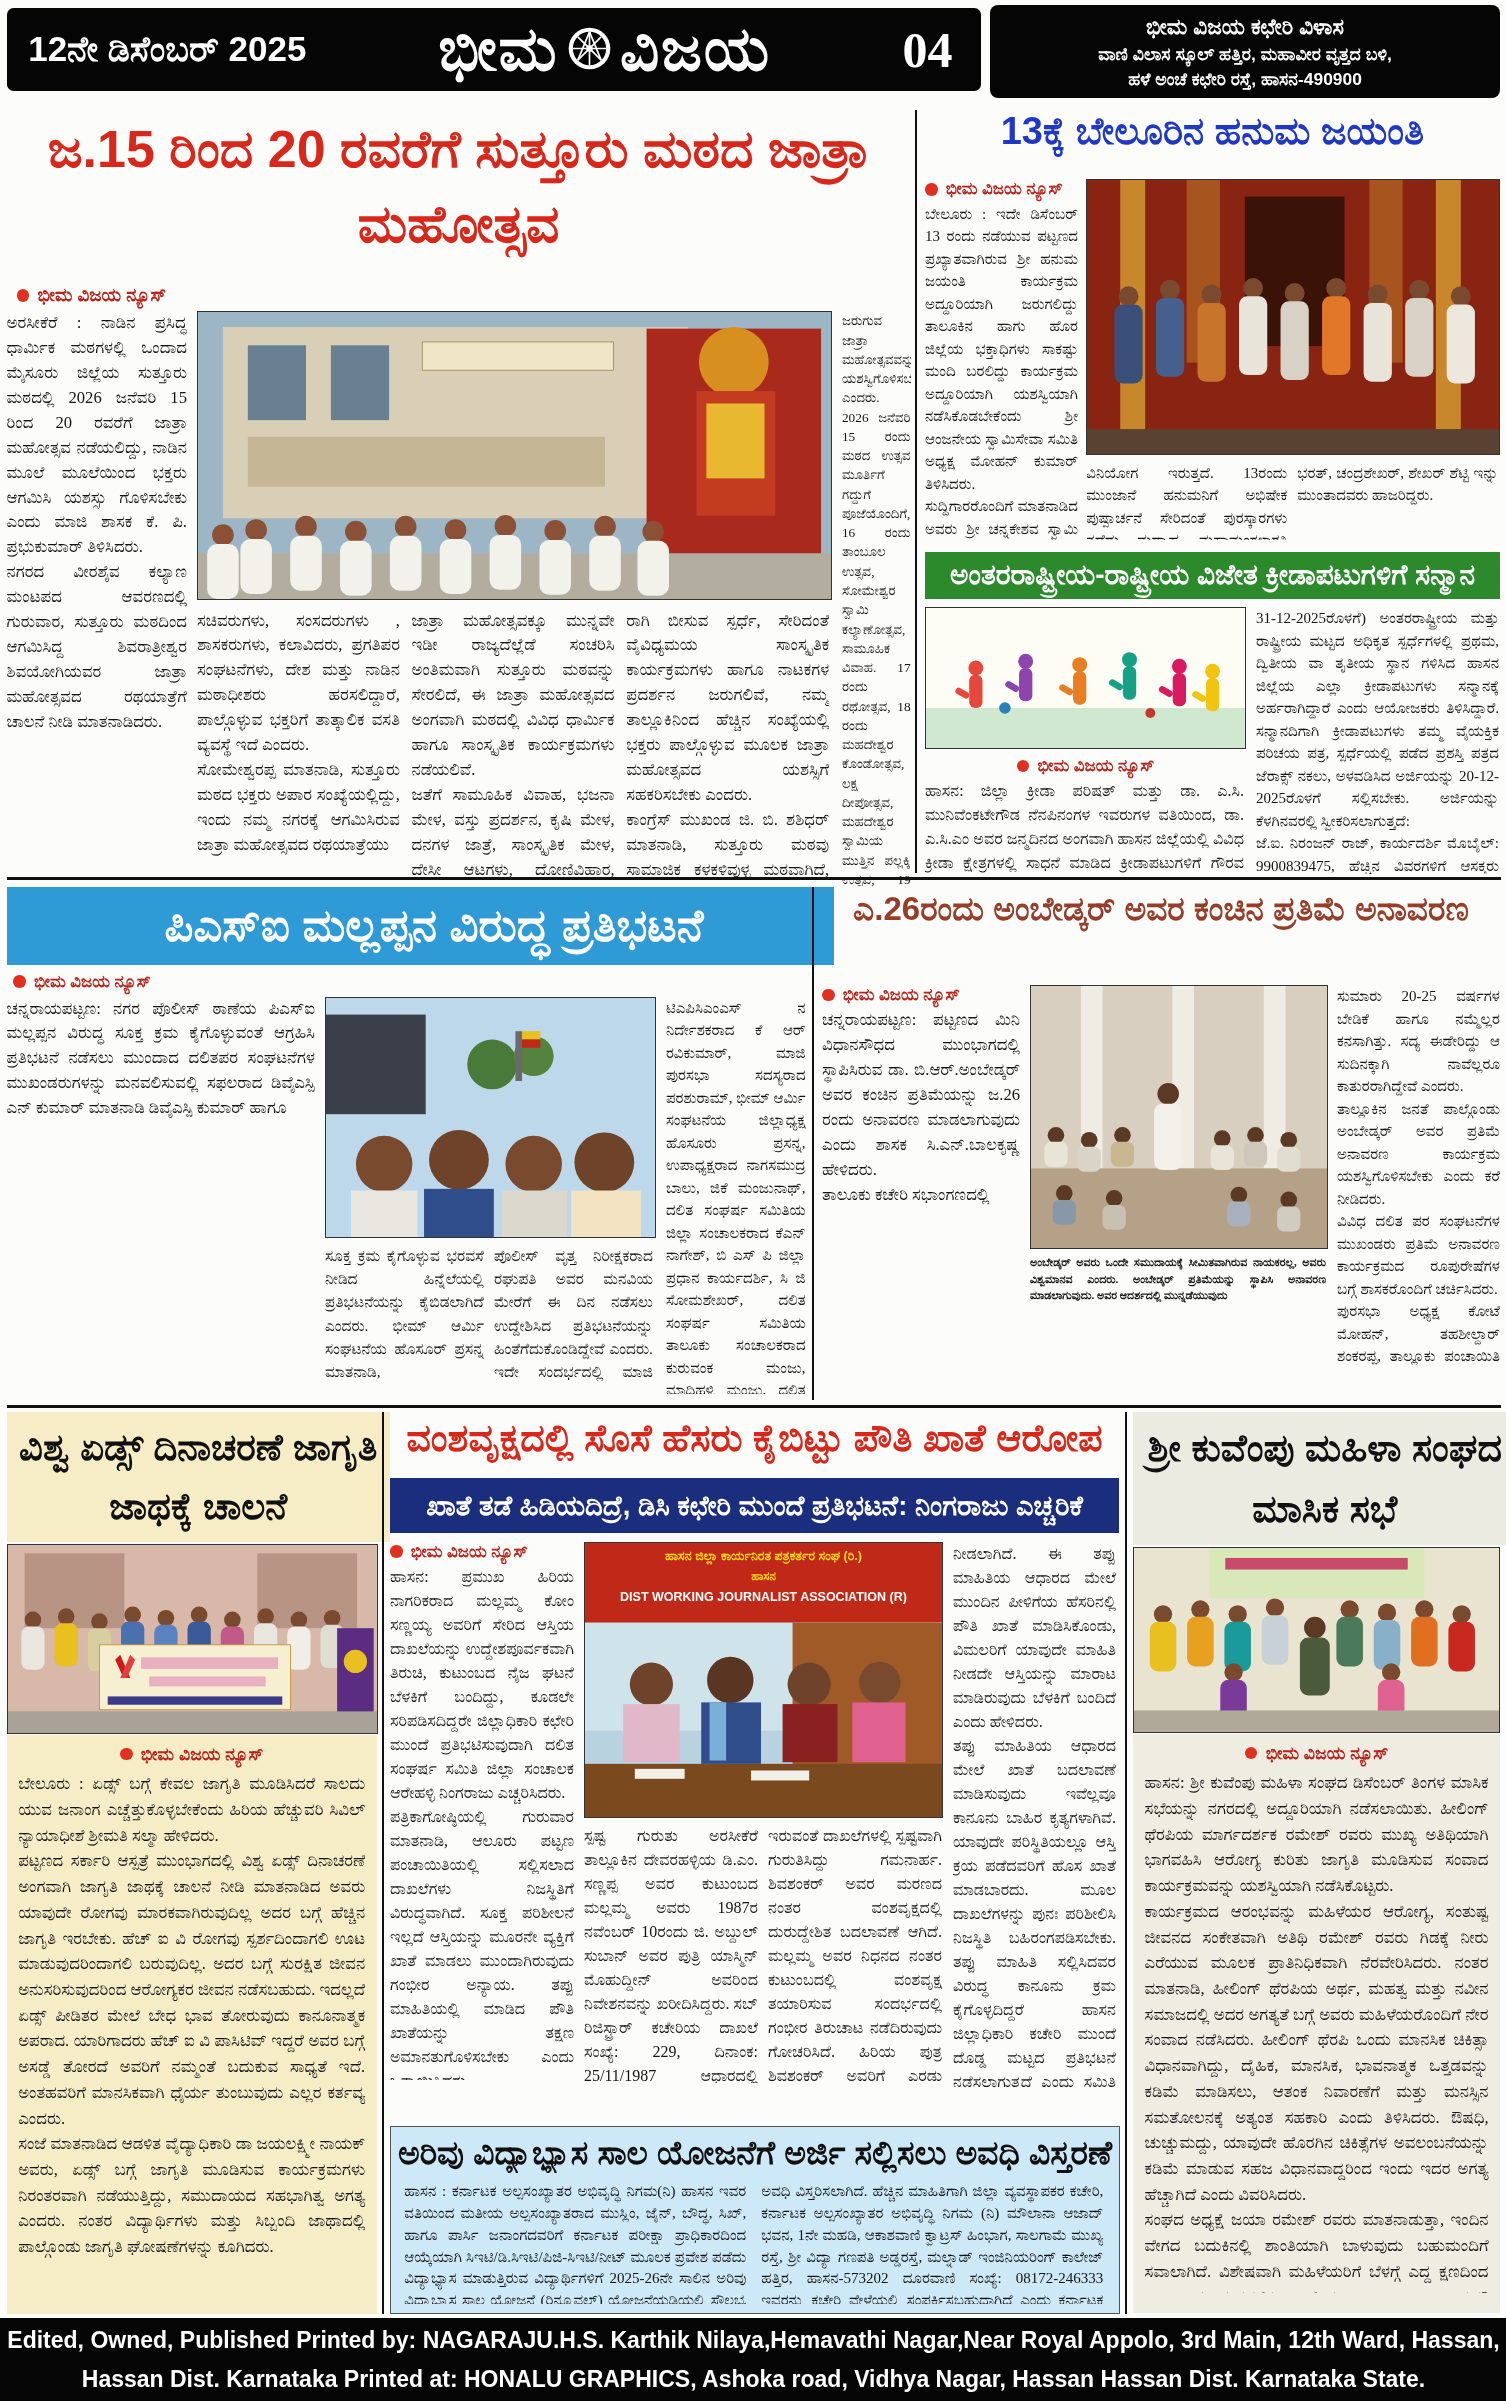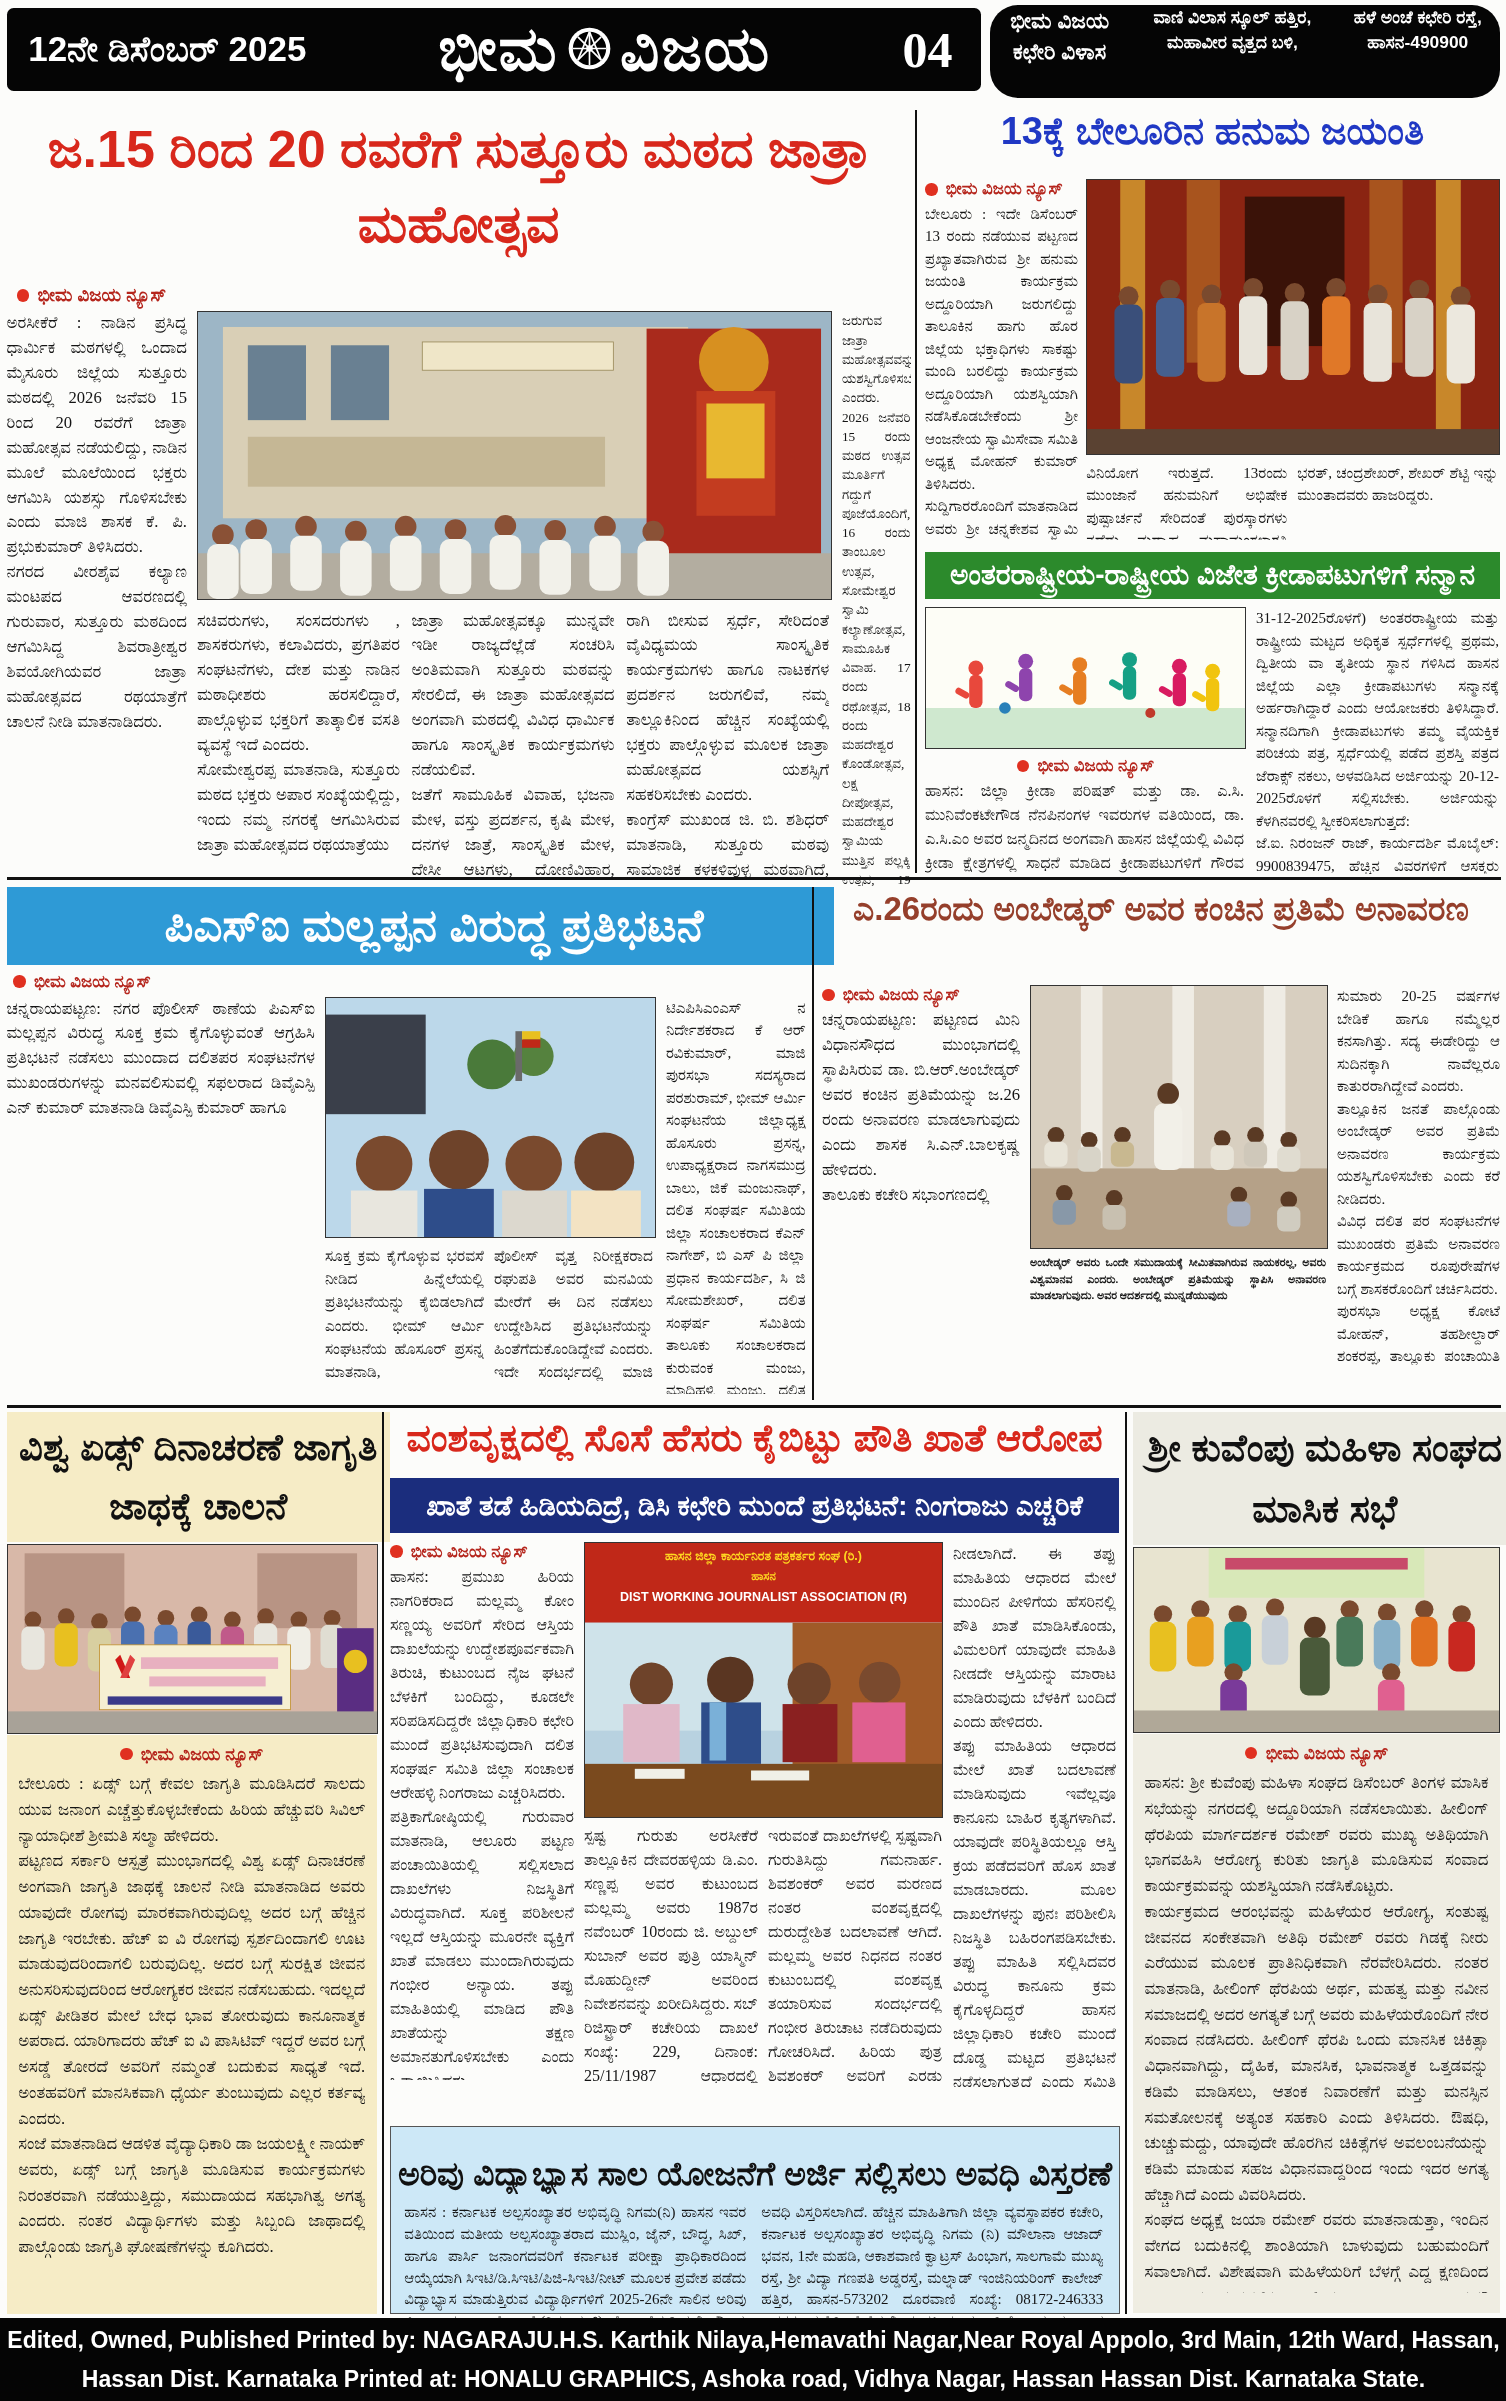--- a/index.html
+++ b/index.html
@@ -6,22 +6,22 @@
   #page{position:relative;width:1507px;height:2401px;background:#fcfcfa;overflow:hidden;
         font-family:"Liberation Sans",sans-serif;}
   .abs{position:absolute;}
   
   .masthead-bar{left:6.6px;top:8.3px;width:974px;height:83px;background:#050505;border-radius:6.6px;
     display:flex;align-items:center;color:#fff;}
   .m-date{font-size:35px;font-weight:bold;margin-left:21.6px;white-space:nowrap;}
   .m-title{flex:1;display:flex;justify-content:center;align-items:center;gap:8.3px;
     font-size:61px;font-weight:bold;letter-spacing:1.7px;}
   .m-page{font-size:50px;font-family:"Liberation Serif",serif;font-weight:bold;margin-right:28px;}
-  .office-box{left:990px;top:5px;width:510px;height:93px;background:#050505;border-radius:28px;
-    color:#fff;display:flex;flex-direction:row;justify-content:center;text-align:center;line-height:1.45;}
+  .office-box{left:990px;top:5px;width:510px;height:93px;background:#050505;border-radius:8px;
+    color:#fff;display:flex;flex-direction:column;justify-content:center;text-align:center;line-height:1.45;}
   .office-box .o1{font-size:21.6px;font-weight:bold;}
   .office-box .o2{font-size:17.4px;font-weight:bold;}
   
   .ctext{text-align:justify;white-space:pre-line;color:#141414;line-height:1.5;
     font-family:"Liberation Serif",serif;overflow:hidden;}
   .hl{font-weight:bold;text-align:center;font-family:"Liberation Sans",sans-serif;overflow:hidden;}
   .byl{display:flex;align-items:center;gap:8.3px;font-weight:bold;color:#b5251c;font-size:18.3px;}
   .byl .dot{width:12.5px;height:12.5px;border-radius:50%;background:#e03020;flex:0 0 auto;}
   .byl.center{justify-content:center;}
   .vline{position:absolute;width:1.7px;background:#111;}
@@ -40,21 +40,21 @@
   .aids-head{background:#f6ecc6;color:#111;font-size:37px;line-height:1.6;display:flex;
     align-items:center;justify-content:center;text-align:center;font-weight:bold;overflow:hidden;}
   .aids-body{background:#f6ecc6;padding:8.3px 11.6px;}
   .vansha-hl{color:#d8281c;font-size:38px;line-height:1.4;}
   .vansha-band{background:#1b2d7d;color:#fff;display:flex;align-items:center;justify-content:center;
     font-size:27.4px;font-weight:bold;overflow:hidden;}
   .kuv-head{background:#ecebe2;color:#111;font-size:38px;line-height:1.6;display:flex;align-items:center;
     justify-content:center;text-align:center;font-weight:bold;overflow:hidden;}
   .kuv-body{background:#efede2;padding:8.3px 11.6px;}
   .arivu-box{background:#cde8f7;border:0.8px solid #555;}
-  .arivu-hl{font-size:33px;color:#111;padding-top:28px;}
+  .arivu-hl{font-size:33px;color:#111;padding-top:7px;}
   .footer{left:0;top:2318px;width:1507px;height:84px;background:#050505;color:#fff;
     display:flex;flex-direction:column;justify-content:center;text-align:center;line-height:1.7;}
   .footer div{font-size:23px;font-weight:bold;}
   .banner-txt{position:absolute;left:0;right:0;text-align:center;color:#ffd820;font-weight:bold;}
 </style>
 </head>
 <body>
 
 <div id="page">
 

